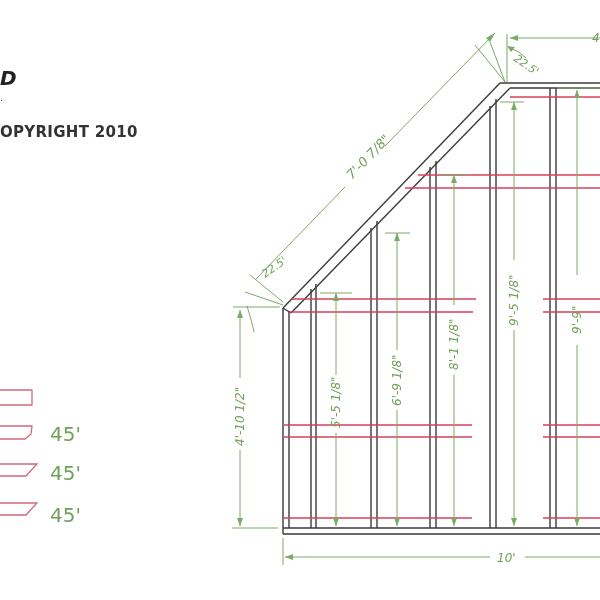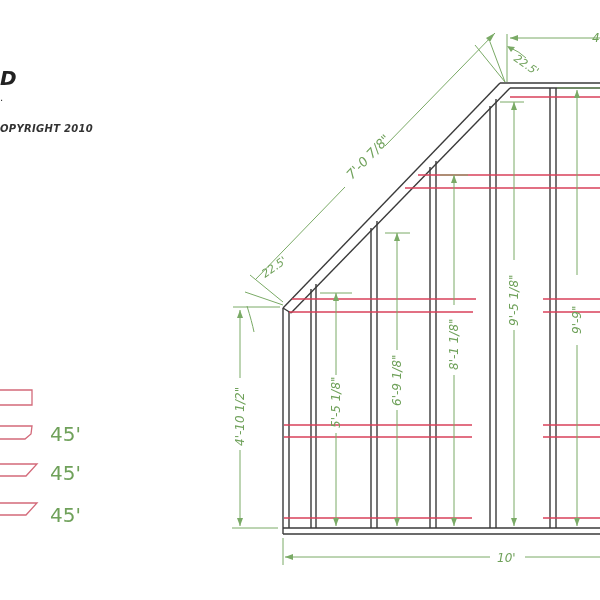--- a/index.html
+++ b/index.html
@@ -1,19 +1,19 @@
 <!DOCTYPE html>
 <html><head>
 <meta charset="utf-8">
 <style>
   html, body { margin: 0; padding: 0; background: #ffffff; }
   body { width: 600px; height: 600px; overflow: hidden; position: relative; font-family: "DejaVu Sans", sans-serif; }
   .title-frag { position: absolute; left: 0; top: 66px; font-size: 20px; font-weight: bold; font-style: italic; color: #222; }
   .sub-frag { position: absolute; left: 0; top: 92px; font-size: 10px; color: #333; }
-  .copyright { position: absolute; left: 0; top: 123px; font-size: 10px; font-weight: bold; font-style: italic; color: #333; letter-spacing: 0.3px; text-align: center; }
+  .copyright { position: absolute; left: 0; top: 123px; font-size: 15px; font-weight: bold; color: #333; letter-spacing: 0.3px; text-align: center; }
   svg { position: absolute; left: 0; top: 0; }
   .dim { fill: #6fa15a; font-family: "DejaVu Sans", sans-serif; font-style: italic; }
   .angle-lbl { fill: #6fa15a; font-size: 20px; font-family: "DejaVu Sans", sans-serif; }
 </style>
 </head>
 <body>
 
 <div class="title-frag">D</div>
 <div class="sub-frag">.</div>
 <div class="copyright">OPYRIGHT 2010</div>

